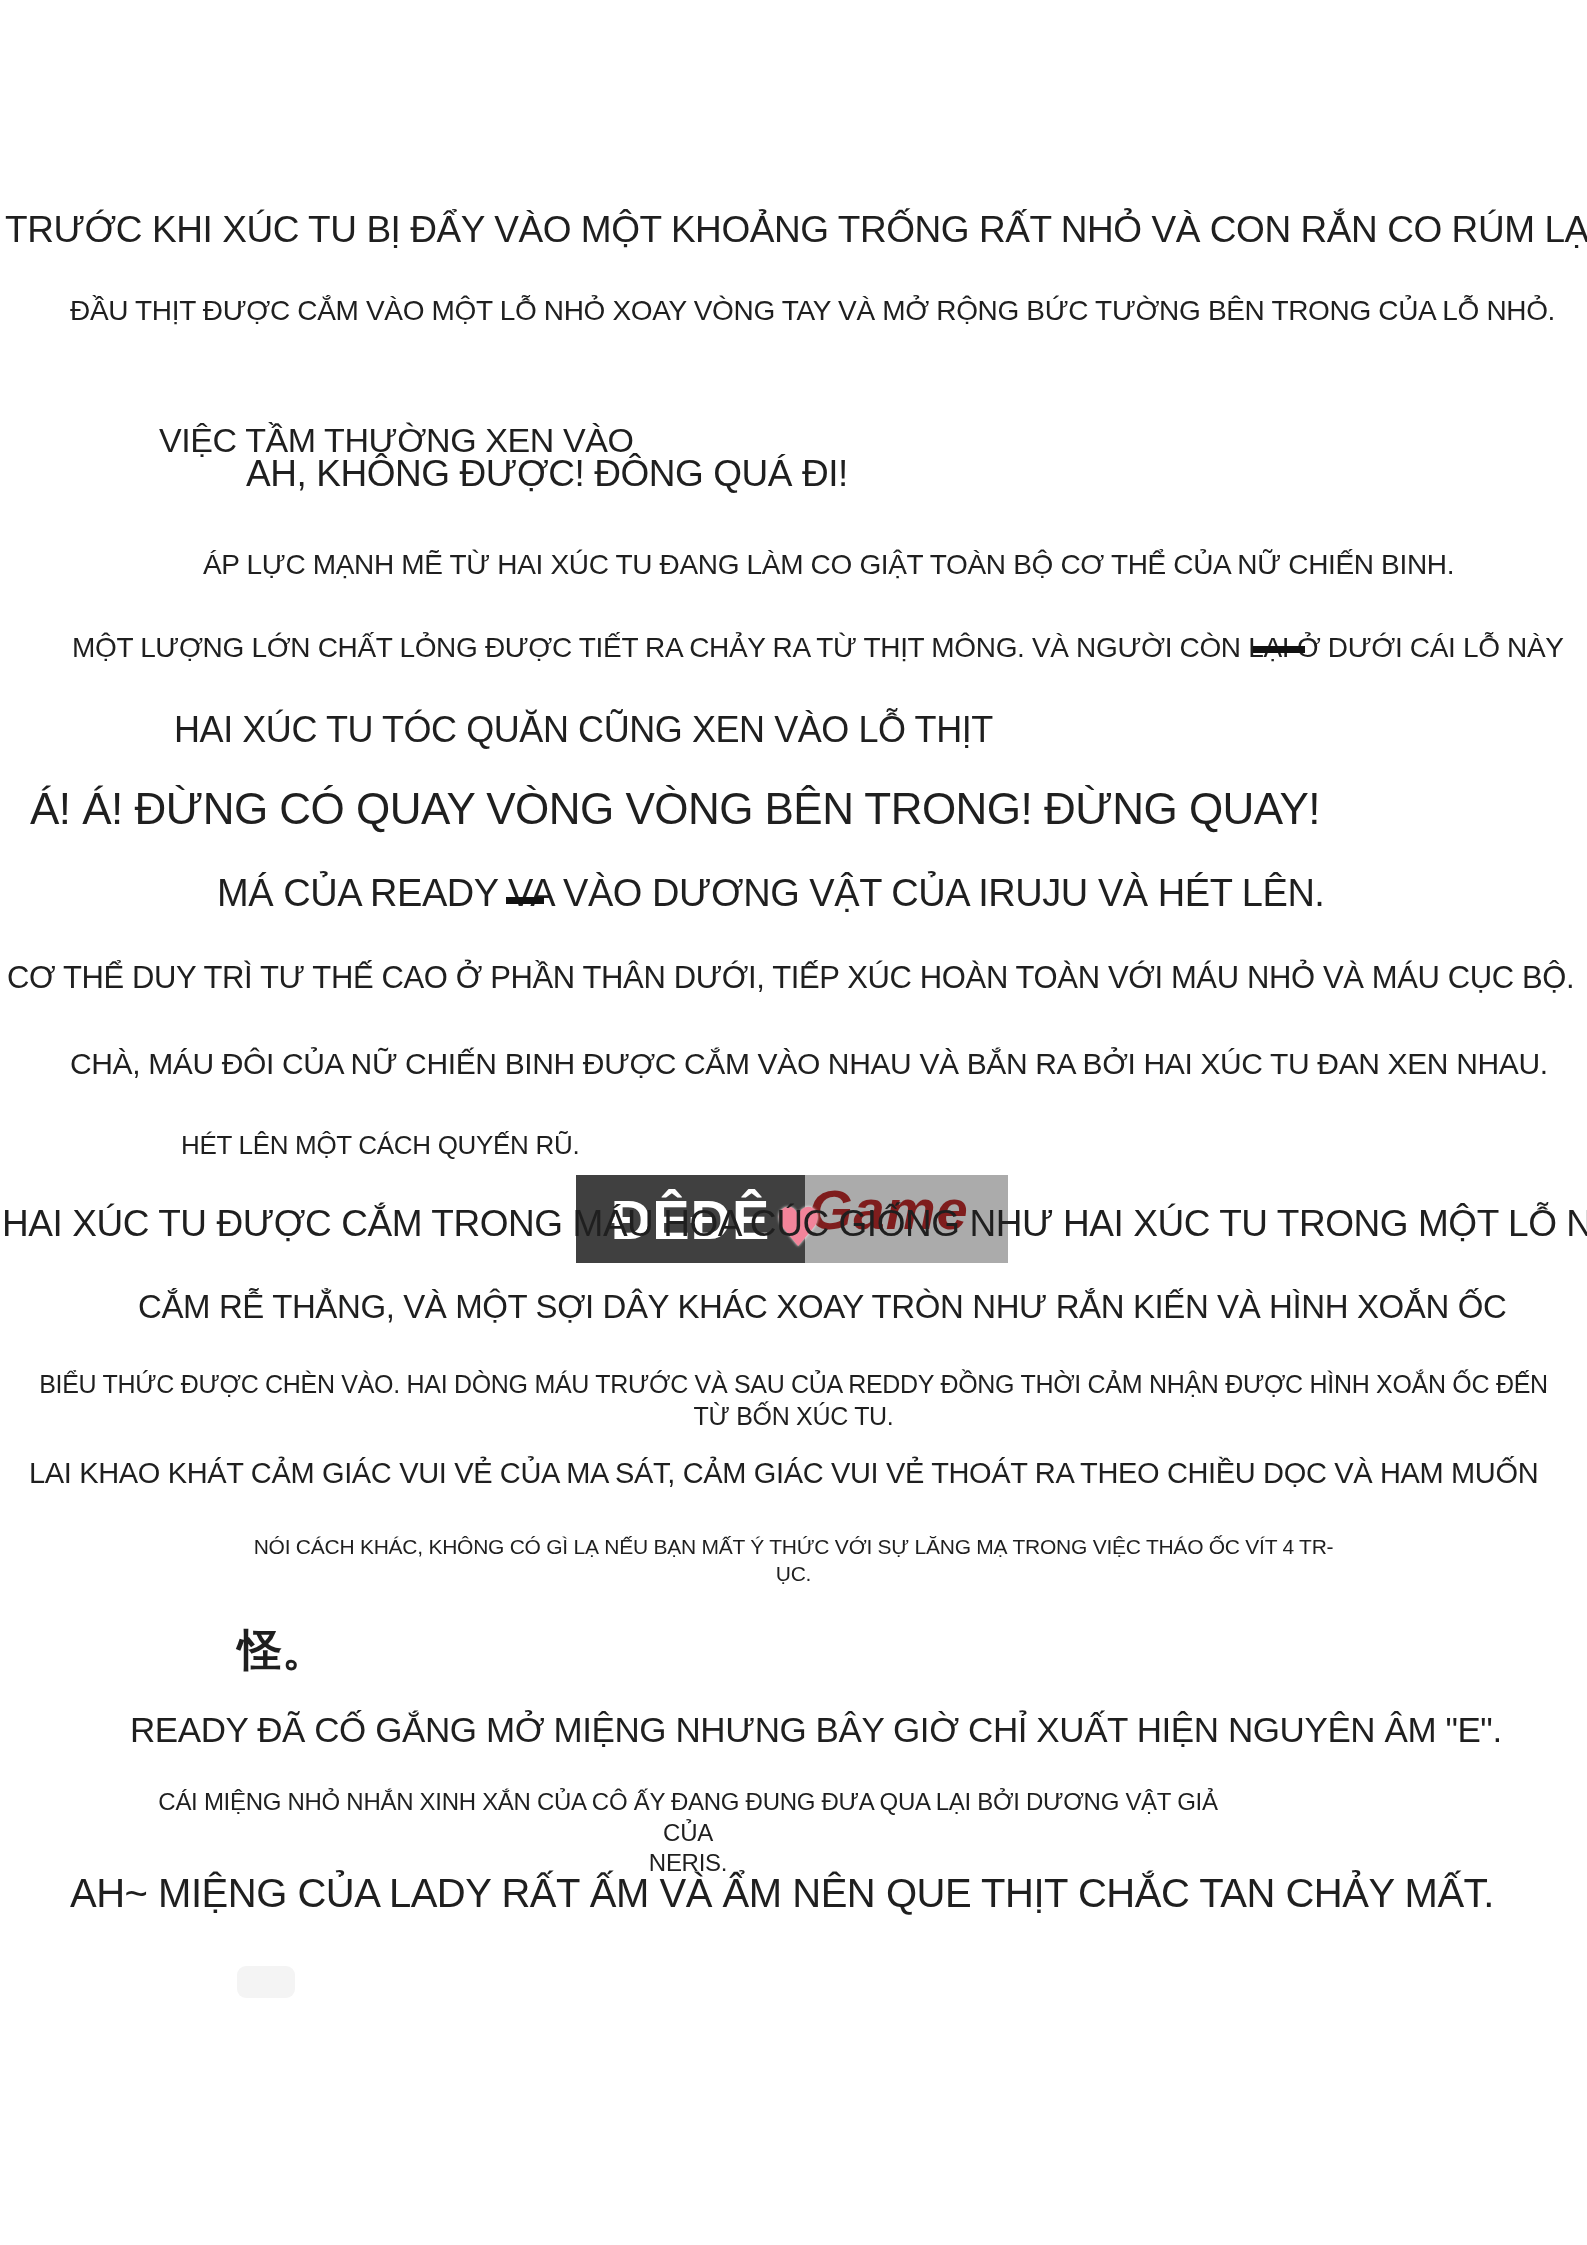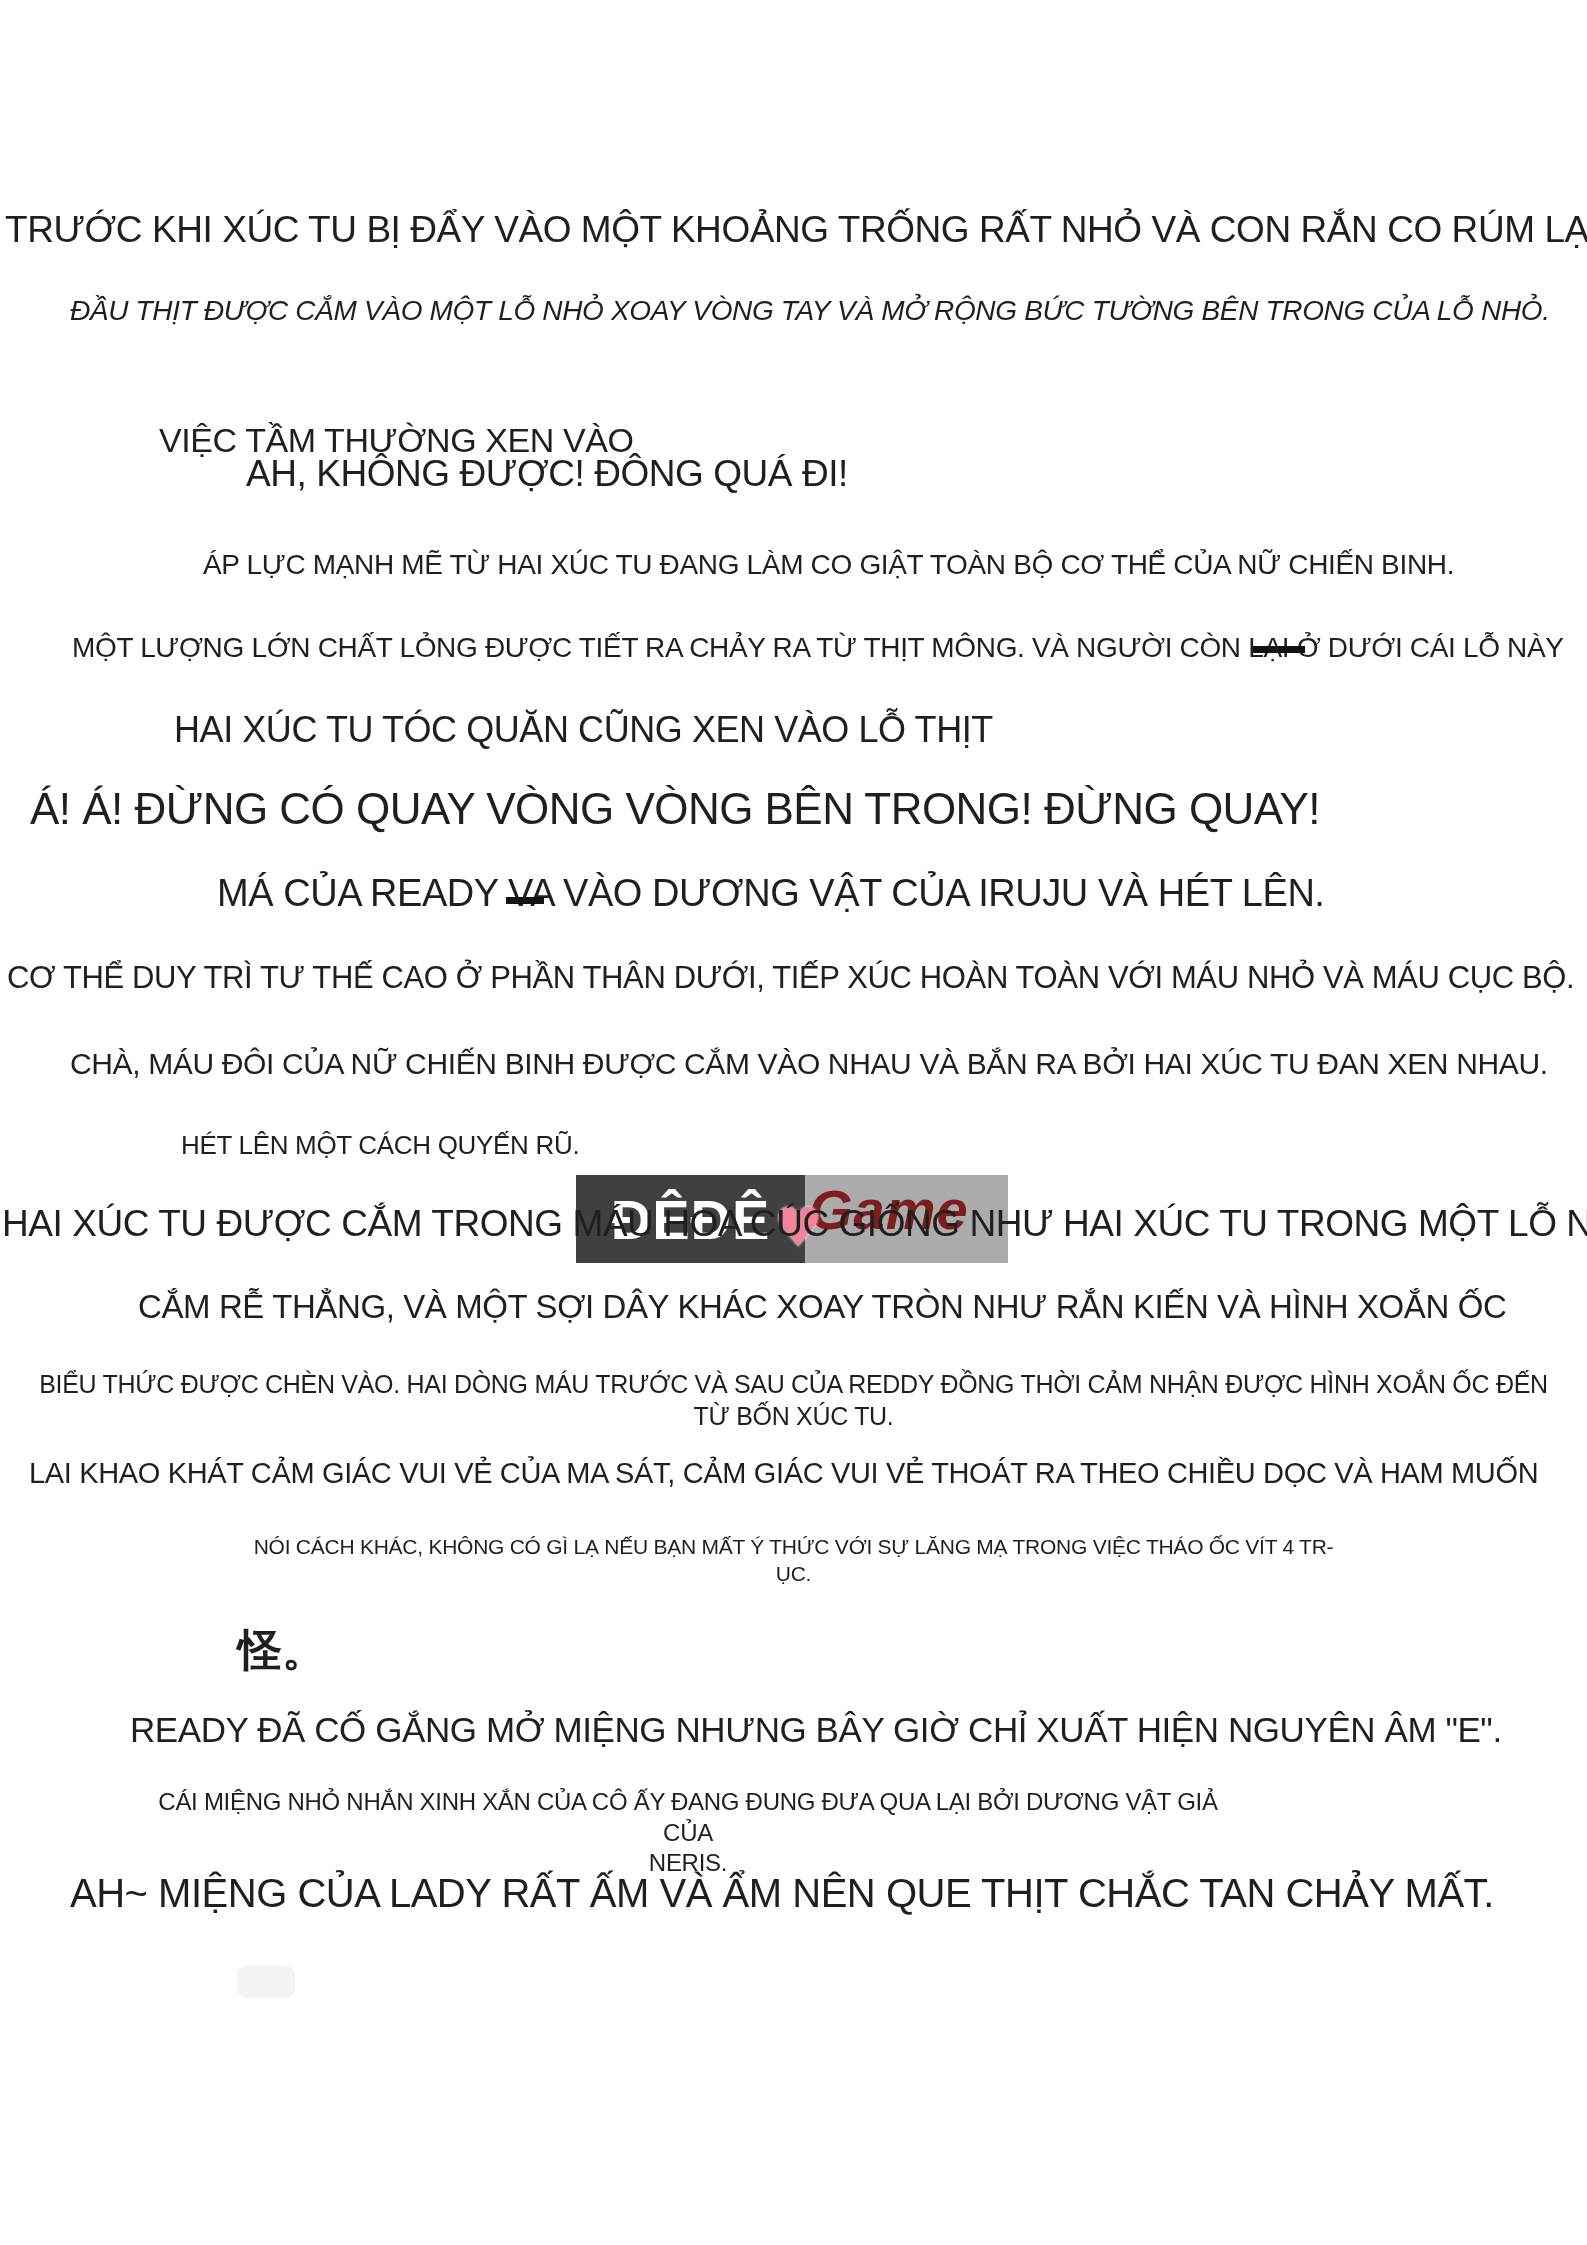--- a/index.html
+++ b/index.html
@@ -39,21 +39,21 @@
       <span>ĐÊĐÊ</span>
     </div>
     <div class="wm-right">
       <span class="wm-game">Game</span>
     </div>
     <span class="wm-heart">♥</span>
   </div>
 
   <div>
       <div class="line" style="left: 5px; top: 206px; font-size: 37px;">TRƯỚC KHI XÚC TU BỊ ĐẨY VÀO MỘT KHOẢNG TRỐNG RẤT NHỎ VÀ CON RẮN CO RÚM LẠI,</div>
-      <div class="line" style="left: 70px; top: 293px; font-size: 28px; font-style: italic;">ĐẦU THỊT ĐƯỢC CẮM VÀO MỘT LỖ NHỎ XOAY VÒNG TAY VÀ MỞ RỘNG BỨC TƯỜNG BÊN TRONG CỦA LỖ NHỎ.</div>
+      <div class="line" style="left: 70px; top: 293px; font-size: 28px;">ĐẦU THỊT ĐƯỢC CẮM VÀO MỘT LỖ NHỎ XOAY VÒNG TAY VÀ MỞ RỘNG BỨC TƯỜNG BÊN TRONG CỦA LỖ NHỎ.</div>
       <div class="line" style="left: 159px; top: 372px; font-size: 34px; margin-top: 47px;">VIỆC TẦM THƯỜNG XEN VÀO</div>
       <div class="line" style="left: 246px; top: 450px; font-size: 37px;">AH, KHÔNG ĐƯỢC! ĐÔNG QUÁ ĐI!</div>
       <div class="line" style="left: 203px; top: 547px; font-size: 28px;">ÁP LỰC MẠNH MẼ TỪ HAI XÚC TU ĐANG LÀM CO GIẬT TOÀN BỘ CƠ THỂ CỦA NỮ CHIẾN BINH.</div>
       <div class="line" style="left: 72px; top: 630px; font-size: 28px;">MỘT LƯỢNG LỚN CHẤT LỎNG ĐƯỢC TIẾT RA CHẢY RA TỪ THỊT MÔNG. VÀ NGƯỜI CÒN LẠI Ở DƯỚI CÁI LỖ NÀY</div>
       <div class="line" style="left: 174px; top: 707px; font-size: 36px;">HAI XÚC TU TÓC QUĂN CŨNG XEN VÀO LỖ THỊT</div>
       <div class="line" style="left: 30px; top: 781px; font-size: 44px;">Á! Á! ĐỪNG CÓ QUAY VÒNG VÒNG BÊN TRONG! ĐỪNG QUAY!</div>
       <div class="line" style="left: 217px; top: 869px; font-size: 38px;">MÁ CỦA READY VA VÀO DƯƠNG VẬT CỦA IRUJU VÀ HÉT LÊN.</div>
       <div class="line" style="left: 7px; top: 958px; font-size: 31px;">CƠ THỂ DUY TRÌ TƯ THẾ CAO Ở PHẦN THÂN DƯỚI, TIẾP XÚC HOÀN TOÀN VỚI MÁU NHỎ VÀ MÁU CỤC BỘ.</div>
       <div class="line" style="left: 70px; top: 1045px; font-size: 30px;">CHÀ, MÁU ĐÔI CỦA NỮ CHIẾN BINH ĐƯỢC CẮM VÀO NHAU VÀ BẮN RA BỞI HAI XÚC TU ĐAN XEN NHAU.</div>
       <div class="line" style="left: 181px; top: 1129px; font-size: 26px;">HÉT LÊN MỘT CÁCH QUYẾN RŨ.</div>

